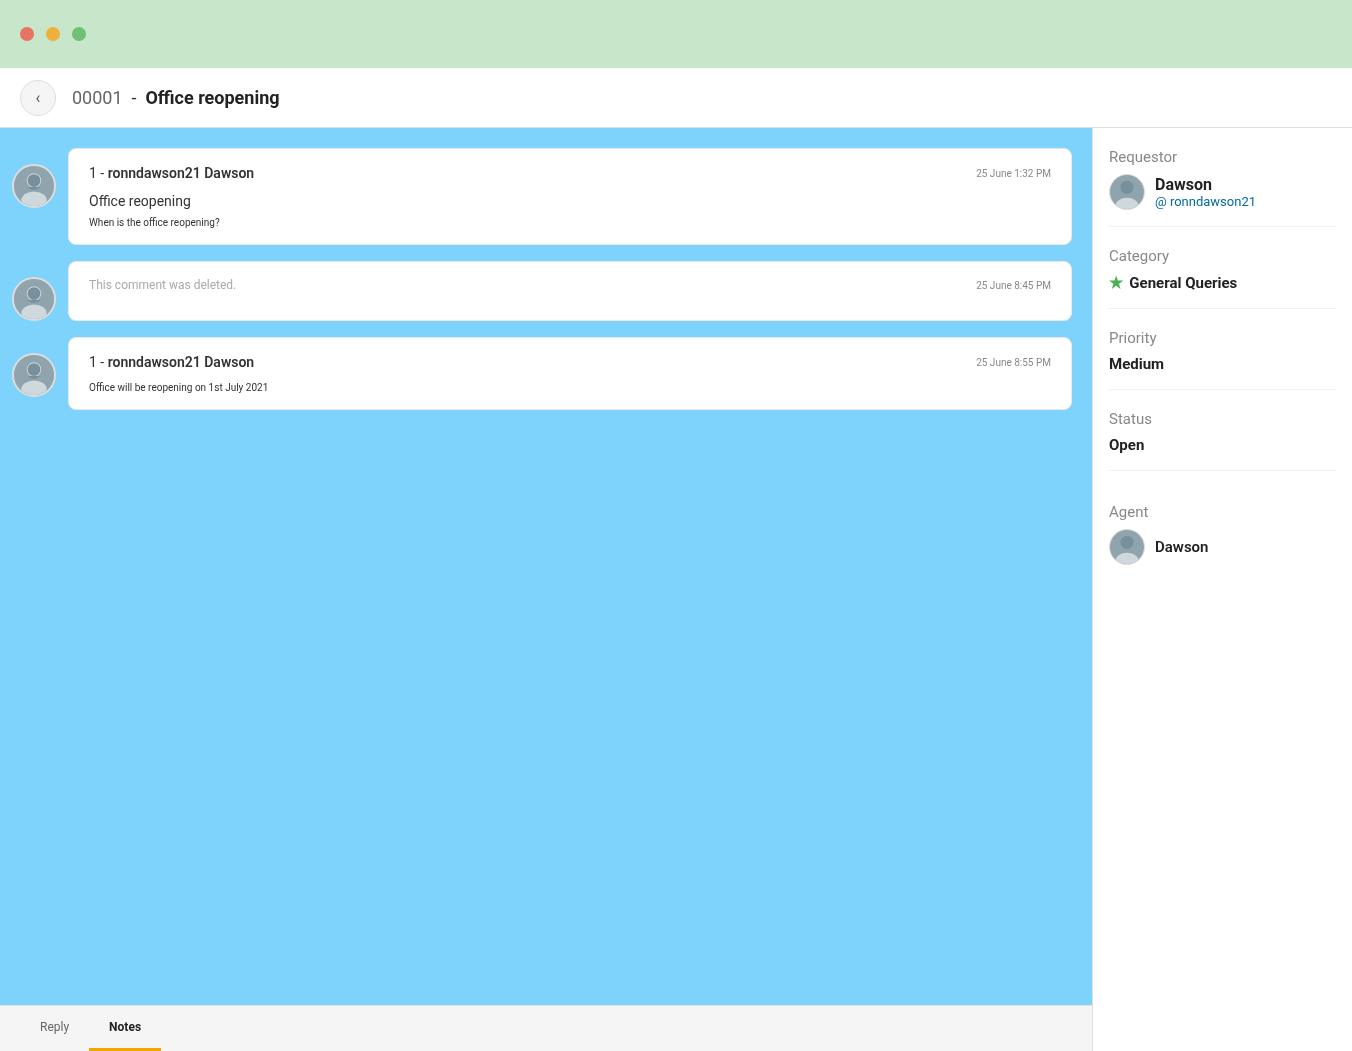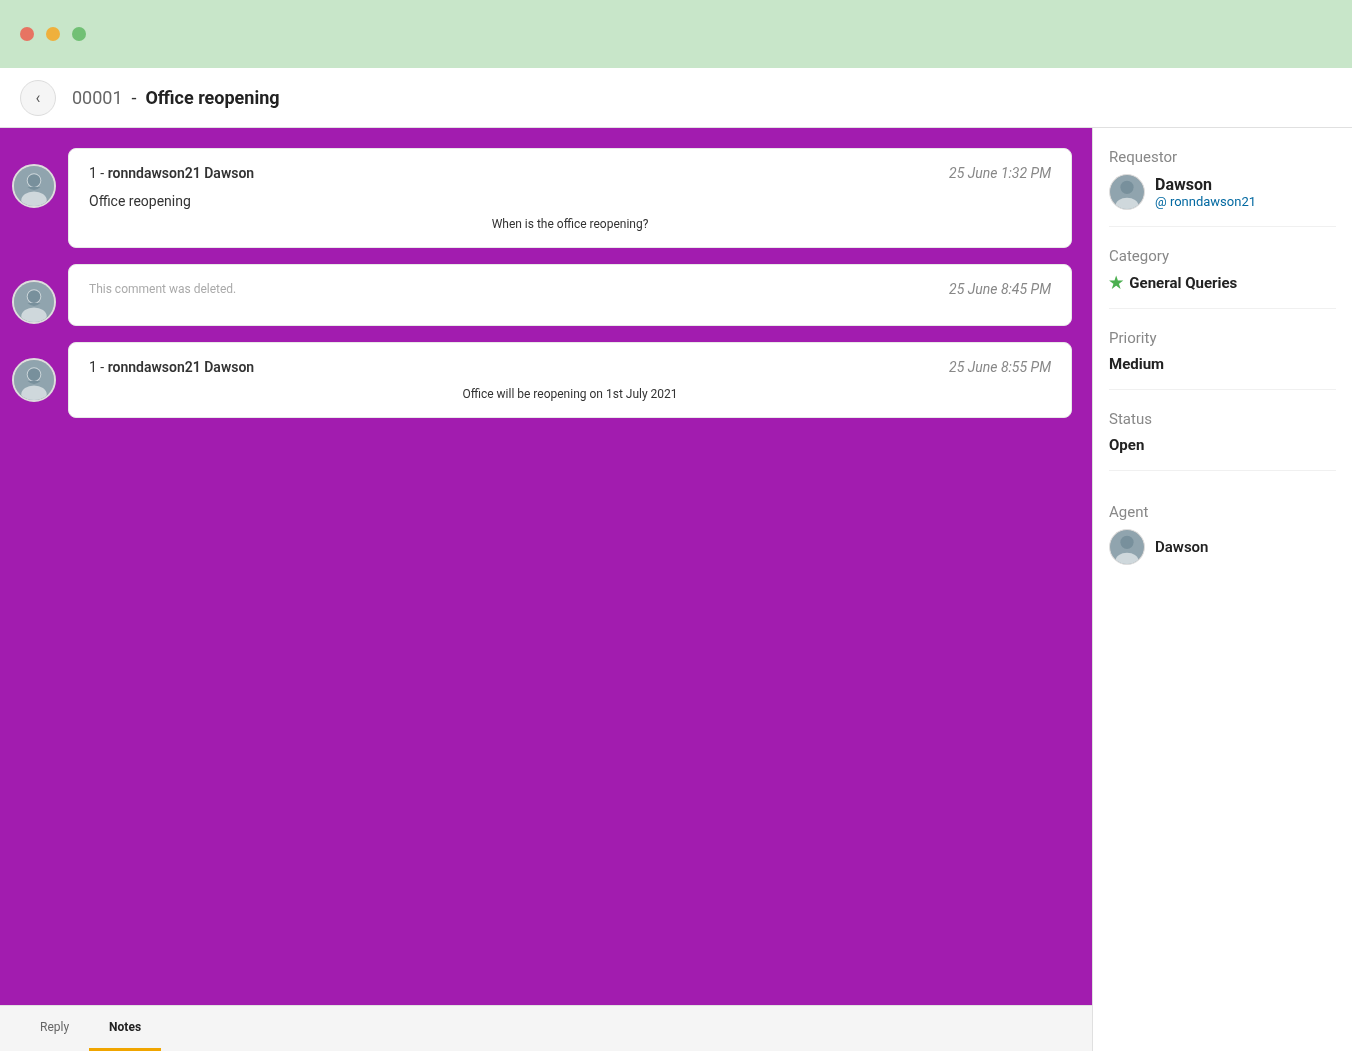--- a/index.html
+++ b/index.html
@@ -62,21 +62,21 @@
 
     
     .main-layout {
       display: flex;
       height: calc(1051px - 68px - 60px);
     }
 
     
     .content-area {
       flex: 1;
-      background: #a21caf;
+      background: #7dd3fc;
       display: flex;
       flex-direction: column;
       overflow-y: auto;
     }
     .messages-container {
       flex: 1;
       padding: 20px 20px 20px 0;
       display: flex;
       flex-direction: column;
       gap: 16px;
@@ -124,33 +124,31 @@
       font-size: 14px;
       color: #333;
     }
     .message-author-num {
       color: #333;
     }
     .message-author-name {
       font-weight: 600;
     }
     .message-time {
-      font-size: 14px;
+      font-size: 10px;
       color: #888;
-      font-style: italic;
     }
     .message-subject {
       font-size: 14px;
       color: #333;
       margin-bottom: 8px;
     }
     .message-body {
-      font-size: 12px;
-      color: #333;
-      text-align: center;
+      font-size: 10px;
+      color: #333;
     }
     .message-deleted {
       color: #aaa;
       font-style: normal;
       font-size: 12px;
     }
 
     
     .bottom-tabs {
       background: #f5f5f5;

